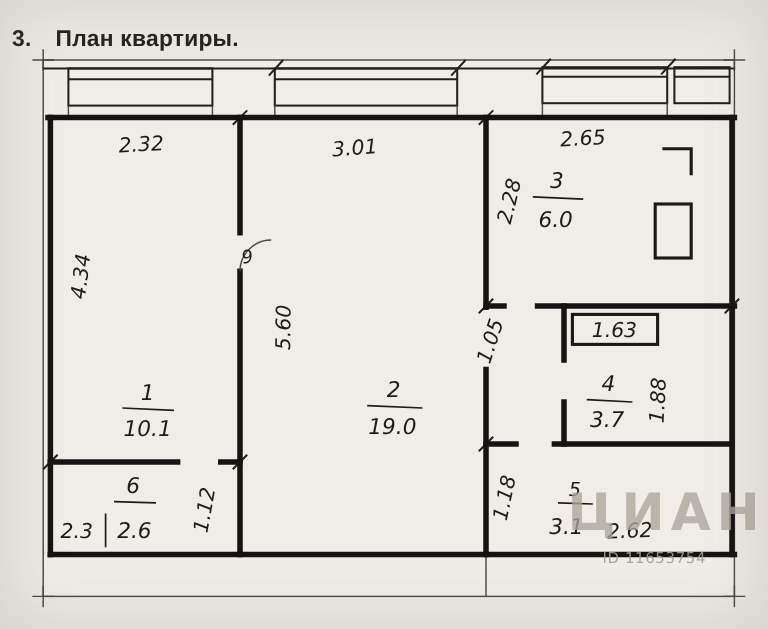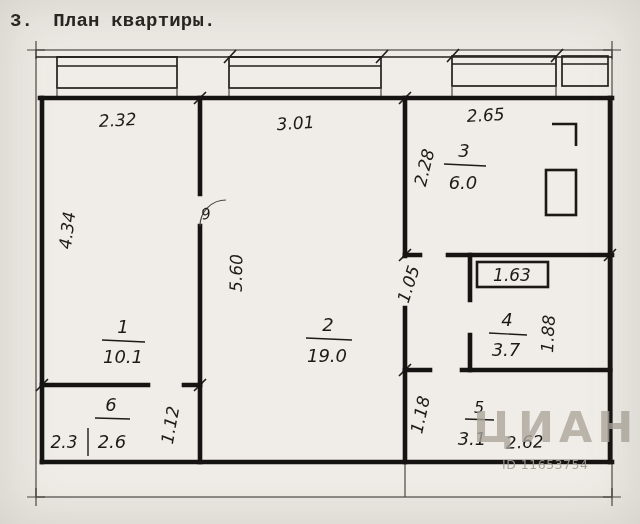--- a/index.html
+++ b/index.html
@@ -3,22 +3,22 @@
 <meta charset="utf-8">
 <style>
   html,body{margin:0;padding:0}
   body{
     width:640px;height:524px;position:relative;overflow:hidden;
     background:#ece9e4;
     font-family:"DejaVu Sans",sans-serif;
   }
   .vignette{position:absolute;inset:0;box-shadow:inset 0 0 55px rgba(110,104,92,.20);pointer-events:none}
   .heading{
-    position:absolute;top:10px;left:10px;
-    font-family:Liberation Mono, monospace;
+    position:absolute;top:22px;left:10px;
+    font-family:Liberation Sans, sans-serif;
     font-weight:700;font-size:19px;color:#25231f;letter-spacing:.2px;
   }
   .heading .ttl{margin-left:20px}
   svg{position:absolute;left:0;top:0}
   text{font-family:"DejaVu Sans",sans-serif;font-style:italic;fill:#1d1b18}
   .thin{stroke:#4b4742;stroke-width:1.2;fill:none}
   .med{stroke:#22201d;stroke-width:1.7;fill:none}
   .wall{stroke:#161412;stroke-width:4.6;fill:none;stroke-linecap:square}
   .box{stroke:#1b1916;stroke-width:2.6;fill:none}
   .frac{stroke:#1d1b18;stroke-width:1.4}

